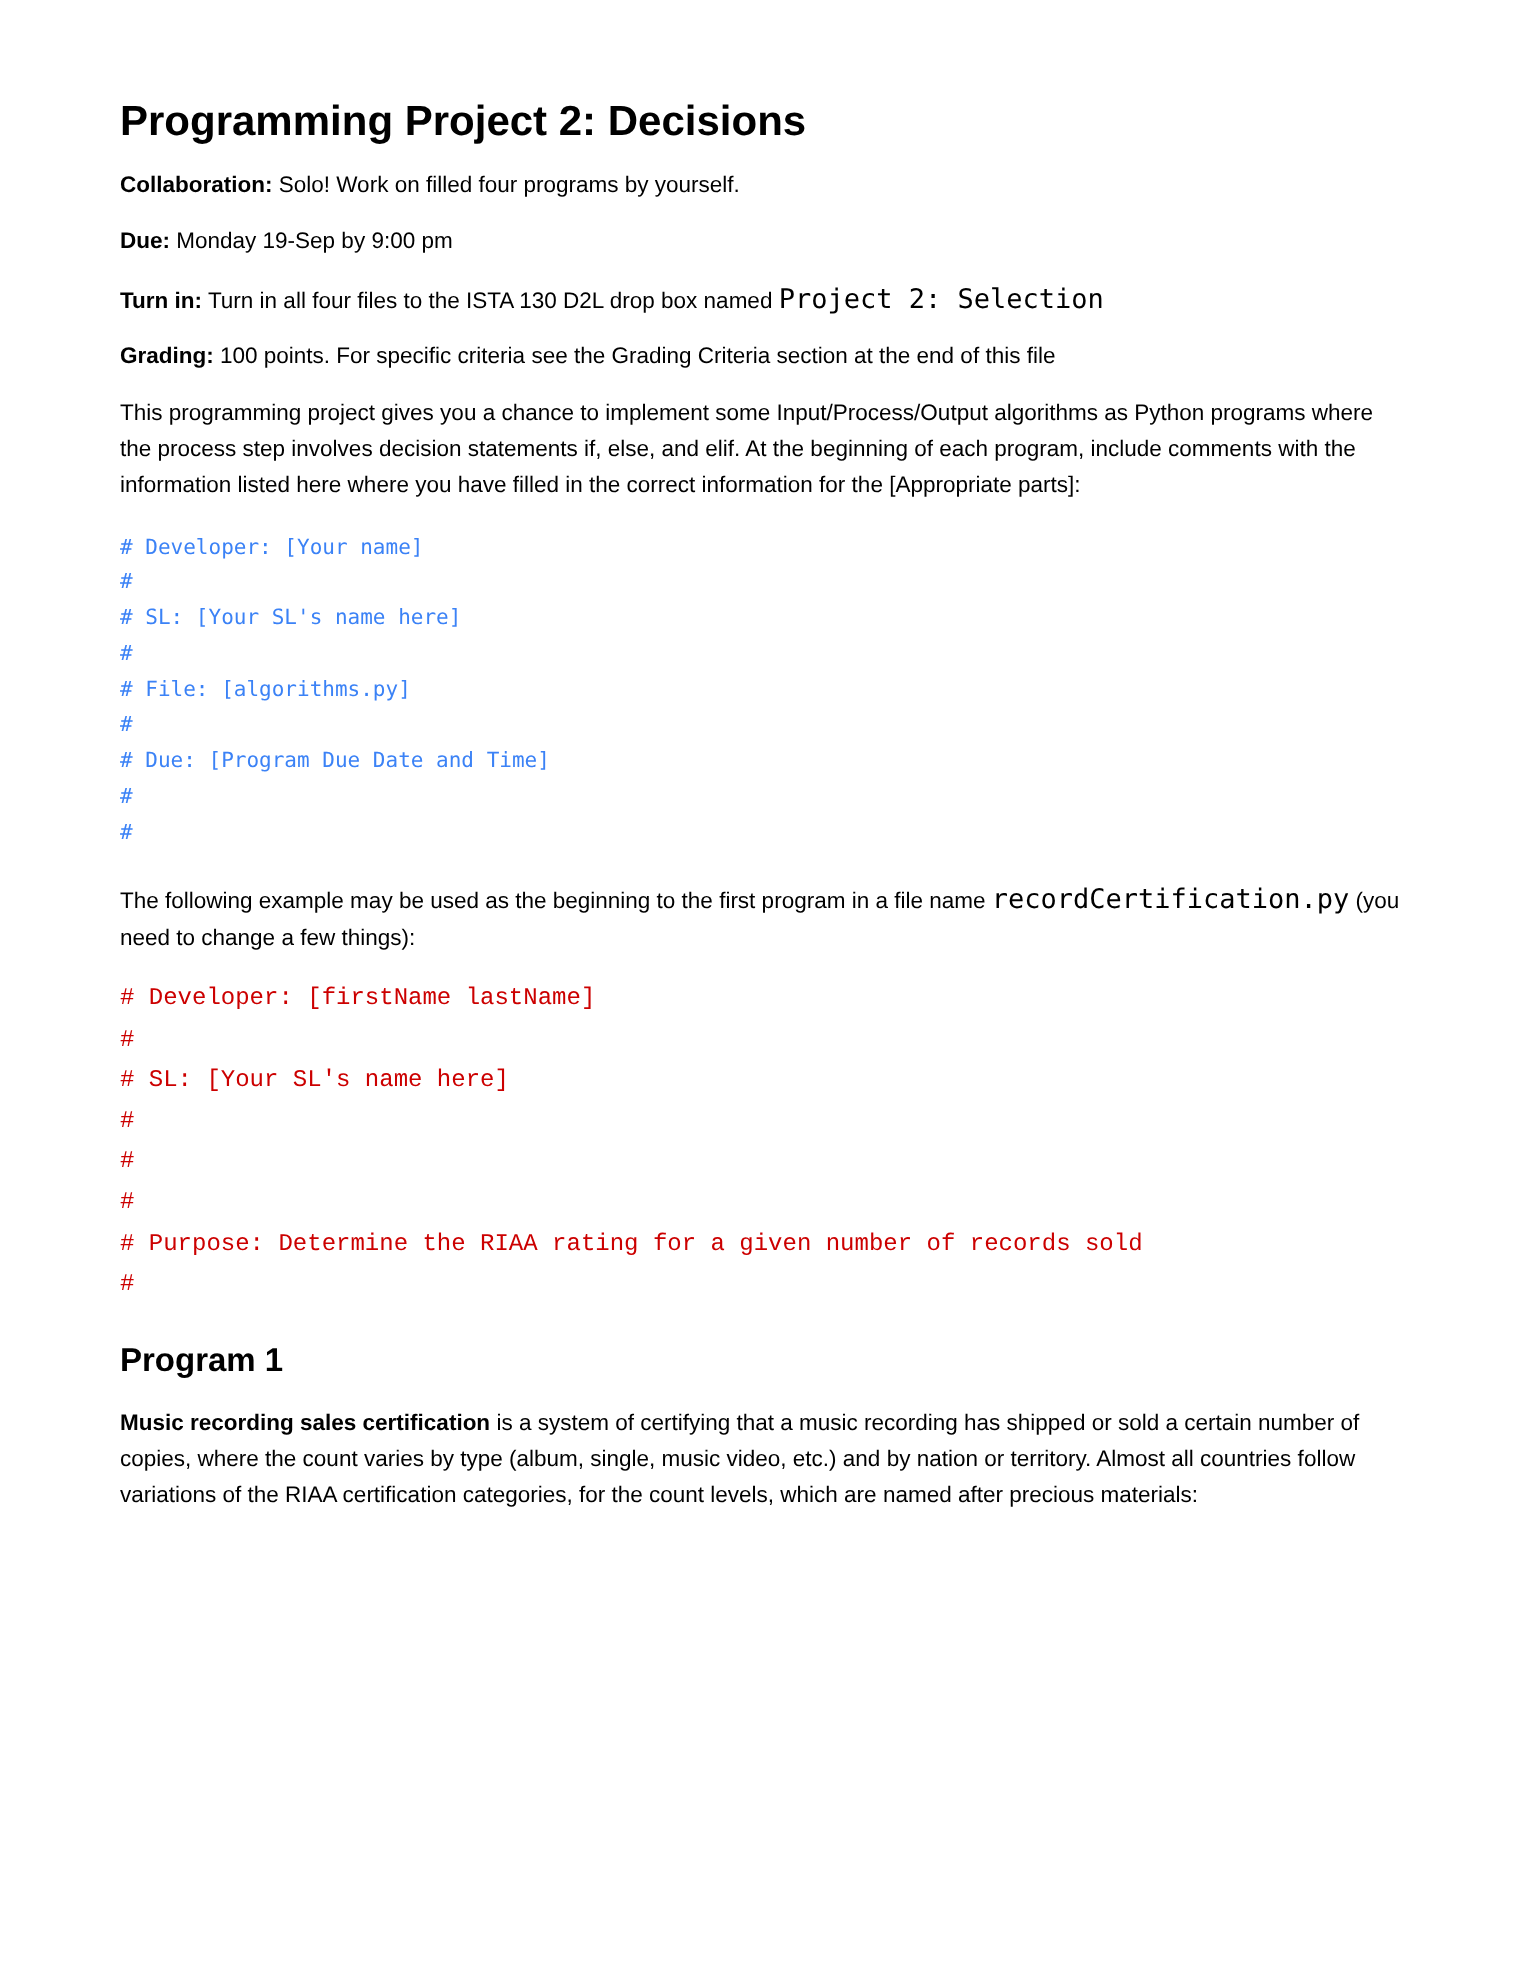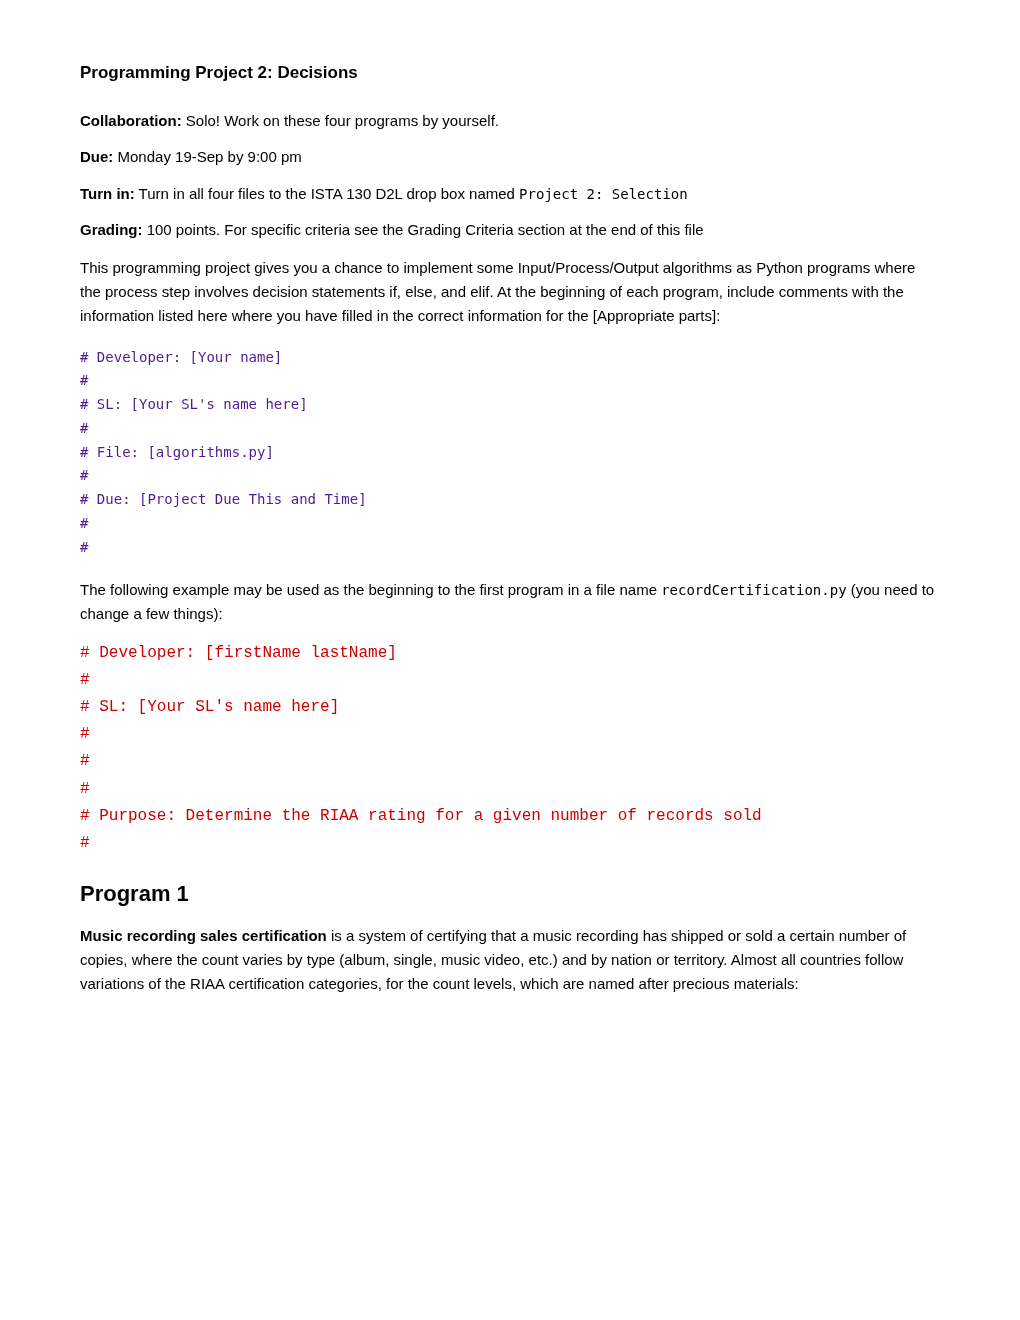--- a/index.html
+++ b/index.html
@@ -17,23 +17,23 @@
       width: 1020px;
       min-height: 1320px;
     }
 
     .page {
       padding: 60px 80px;
       max-width: 1020px;
     }
 
     h1 {
-      font-size: 17px;
+      font-size: 28px;
       font-weight: bold;
-      margin-bottom: 24px;
+      margin-bottom: 11px;
     }
 
     .meta-block {
       margin-bottom: 14px;
     }
 
     .meta-block .label {
       font-weight: bold;
     }
 
@@ -41,34 +41,34 @@
       margin-bottom: 18px;
       line-height: 1.6;
     }
 
     .code-block {
       font-family: monospace;
       font-size: 14px;
       line-height: 1.7;
       margin-bottom: 18px;
       background: #fff;
-      color: #4c1d95;
+      color: #3b82f6;
     }
 
     .code-block-red {
       font-family: 'Courier New', monospace;
       font-size: 16px;
       line-height: 1.7;
       margin-bottom: 18px;
       color: #cc0000;
     }
 
     .inline-code {
       font-family: monospace;
-      font-size: 14px;
+      font-size: 18px;
       text-align: center;
     }
 
     h2 {
       font-size: 22px;
       font-weight: bold;
       margin-bottom: 14px;
       margin-top: 10px;
     }
 
@@ -82,21 +82,21 @@
     }
   </style>
 </head>
 <body>
 
 <div class="page">
 
   <h1>Programming Project 2:   Decisions</h1>
 
   <div class="meta-block">
-    <span class="label">Collaboration:</span><span> Solo! Work on these four programs by yourself.</span>
+    <span class="label">Collaboration:</span><span> Solo! Work on filled four programs by yourself.</span>
   </div>
 
   <div class="meta-block">
     <span class="label">Due:</span><span> Monday 19-Sep by 9:00 pm</span>
   </div>
 
   <div class="meta-block">
     <span class="label">Turn in:</span><span> Turn in all four files to the ISTA 130 D2L drop box named </span><span class="inline-code">Project 2: Selection</span>
   </div>
 
@@ -106,21 +106,21 @@
 
   <p class="description">This programming project gives you a chance to implement some Input/Process/Output algorithms as Python programs where the process step involves decision statements if, else, and elif. At the beginning of each program, include comments with the information listed here where you have filled in the correct information for the [Appropriate parts]:</p>
 
   <div class="code-block">
     <div># Developer: [Your name]</div>
     <div>#</div>
     <div># SL: [Your SL's name here]</div>
     <div>#</div>
     <div># File: [algorithms.py]</div>
     <div>#</div>
-    <div># Due: [Project Due This and Time]</div>
+    <div># Due: [Program Due Date and Time]</div>
     <div>#</div>
     <div>#</div>
   </div>
 
   <p>
     <span>The following example may be used as the beginning to the first program in a file name </span><span class="inline-code">recordCertification.py</span><span> (you need to change a few things):</span>
   </p>
 
   <div class="code-block-red">
     <div># Developer: [firstName lastName]</div>

